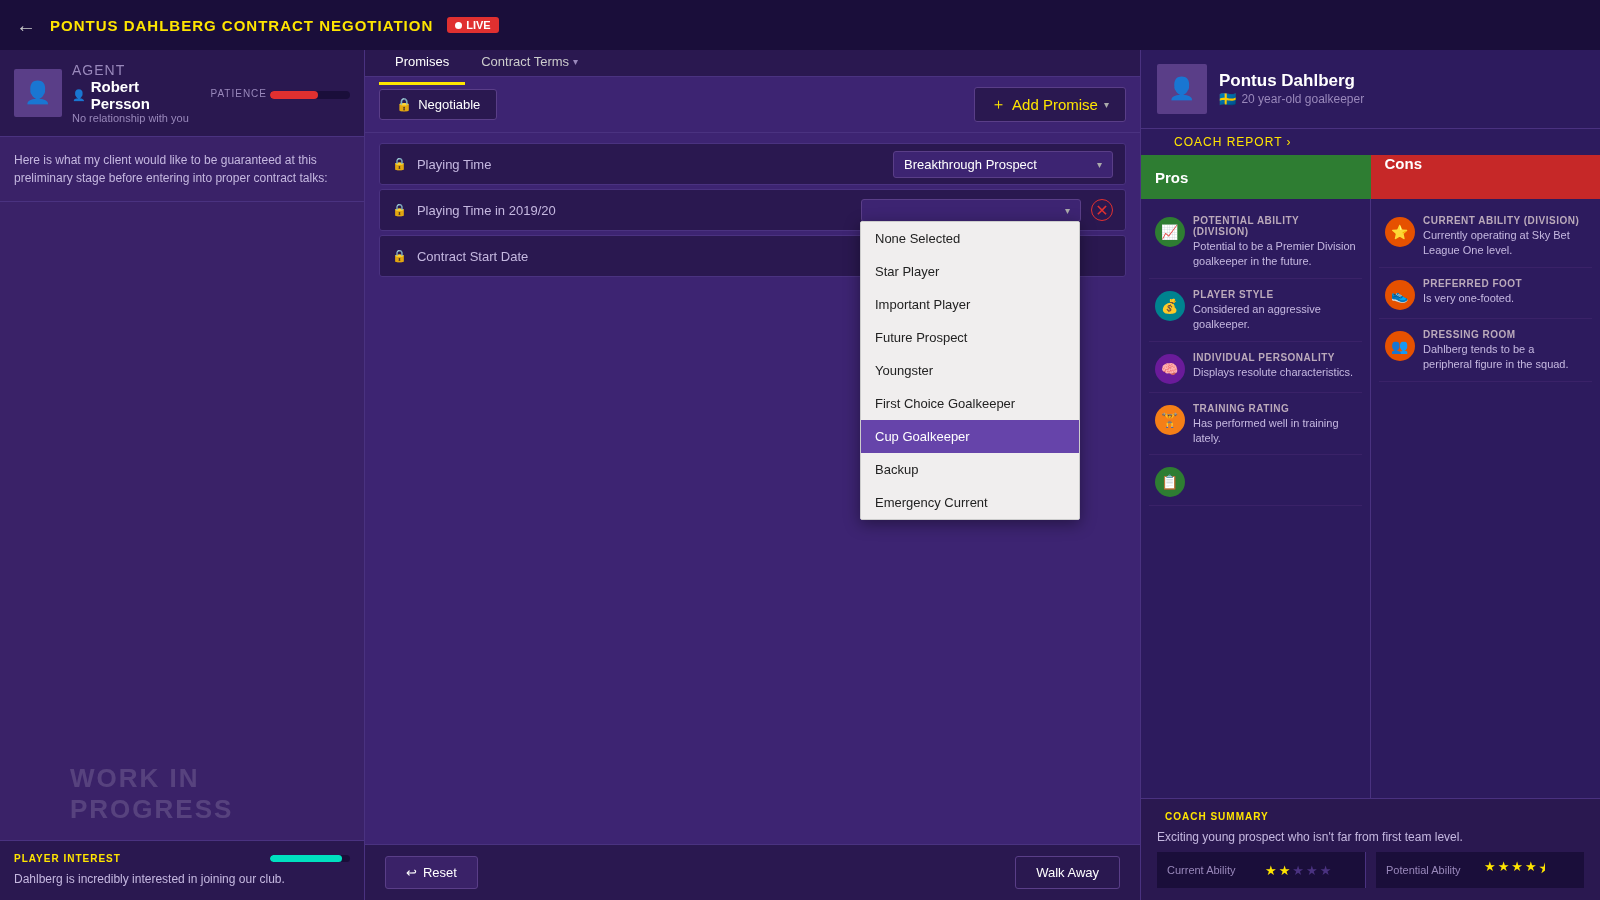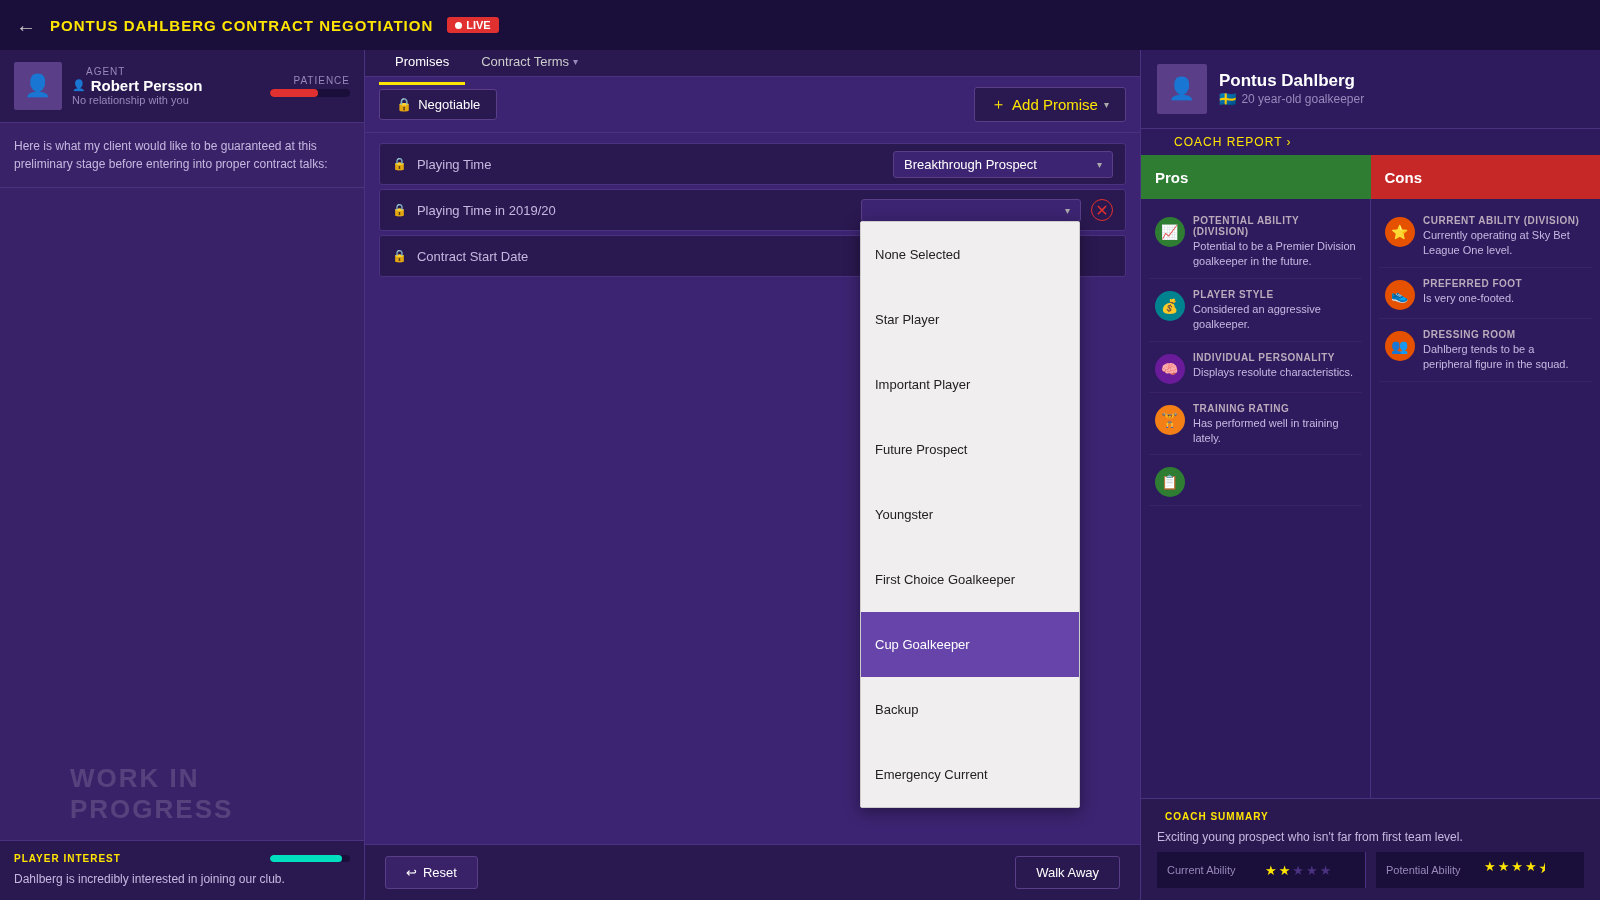--- a/index.html
+++ b/index.html
@@ -75,24 +75,24 @@
       border-bottom: 1px solid #4a3280;
     }
     .agent-avatar {
       width: 48px; height: 48px;
       background: #5a3e88;
       border-radius: 2px;
       display: flex; align-items: center; justify-content: center;
       font-size: 22px; color: #cbb;
     }
     .agent-info { flex: 1; }
-    .agent-label { font-size: 10px; color: #9988bb; text-transform: uppercase; letter-spacing: 1px; margin-left: 14px; }
+    .agent-label { font-size: 14px; color: #9988bb; text-transform: uppercase; letter-spacing: 1px; }
     .agent-name { font-size: 15px; color: #fff; font-weight: 600; display: flex; align-items: center; gap: 5px; }
     .agent-rel { font-size: 11px; color: #9988bb; }
-    .patience-bar-area { display: flex; flex-direction: column; align-items: flex-end; gap: 3px; }
+    .patience-bar-area { display: flex; flex-direction: row; align-items: flex-end; gap: 3px; }
     .patience-label { font-size: 10px; color: #9988bb; text-transform: uppercase; letter-spacing: 1px; }
     .patience-bar-bg { width: 80px; height: 8px; background: #1a0e3a; border-radius: 4px; overflow: hidden; }
     .patience-bar-fill { height: 100%; background: #e03030; border-radius: 4px; }
 
     .agent-message {
       padding: 14px;
       font-size: 12px;
       color: #c5b8e0;
       line-height: 1.5;
       border-bottom: 1px solid #4a3280;
@@ -232,21 +232,21 @@
       right: 0;
       width: 220px;
       background: #f0eeee;
       border: 1px solid #ccc;
       border-radius: 2px;
       z-index: 100;
       overflow: hidden;
       box-shadow: 0 4px 16px rgba(0,0,0,0.4);
     }
     .dropdown-item {
-      padding: 25px 14px;
+      padding: 9px 14px;
       font-size: 13px;
       color: #222;
       cursor: pointer;
       background: #f0eeee;
     }
     .dropdown-item.selected { background: #6644aa; color: #fff; }
 
     
     .right-panel {
       width: 460px;
@@ -288,21 +288,21 @@
     .pros-header {
       flex: 1;
       background: #2e7d32;
       display: flex; align-items: center;
       padding: 10px 14px;
       font-size: 15px; font-weight: 700; color: #fff;
     }
     .cons-header {
       flex: 1;
       background: #c62828;
-      display: flex; align-items: center;
+      display: flex; 
       padding: 0 14px;
       font-size: 15px; font-weight: 700; color: #fff;
     }
 
     .pros-cons-body {
       display: flex;
       flex: 1;
       overflow: hidden;
     }
     .pros-col, .cons-col {

